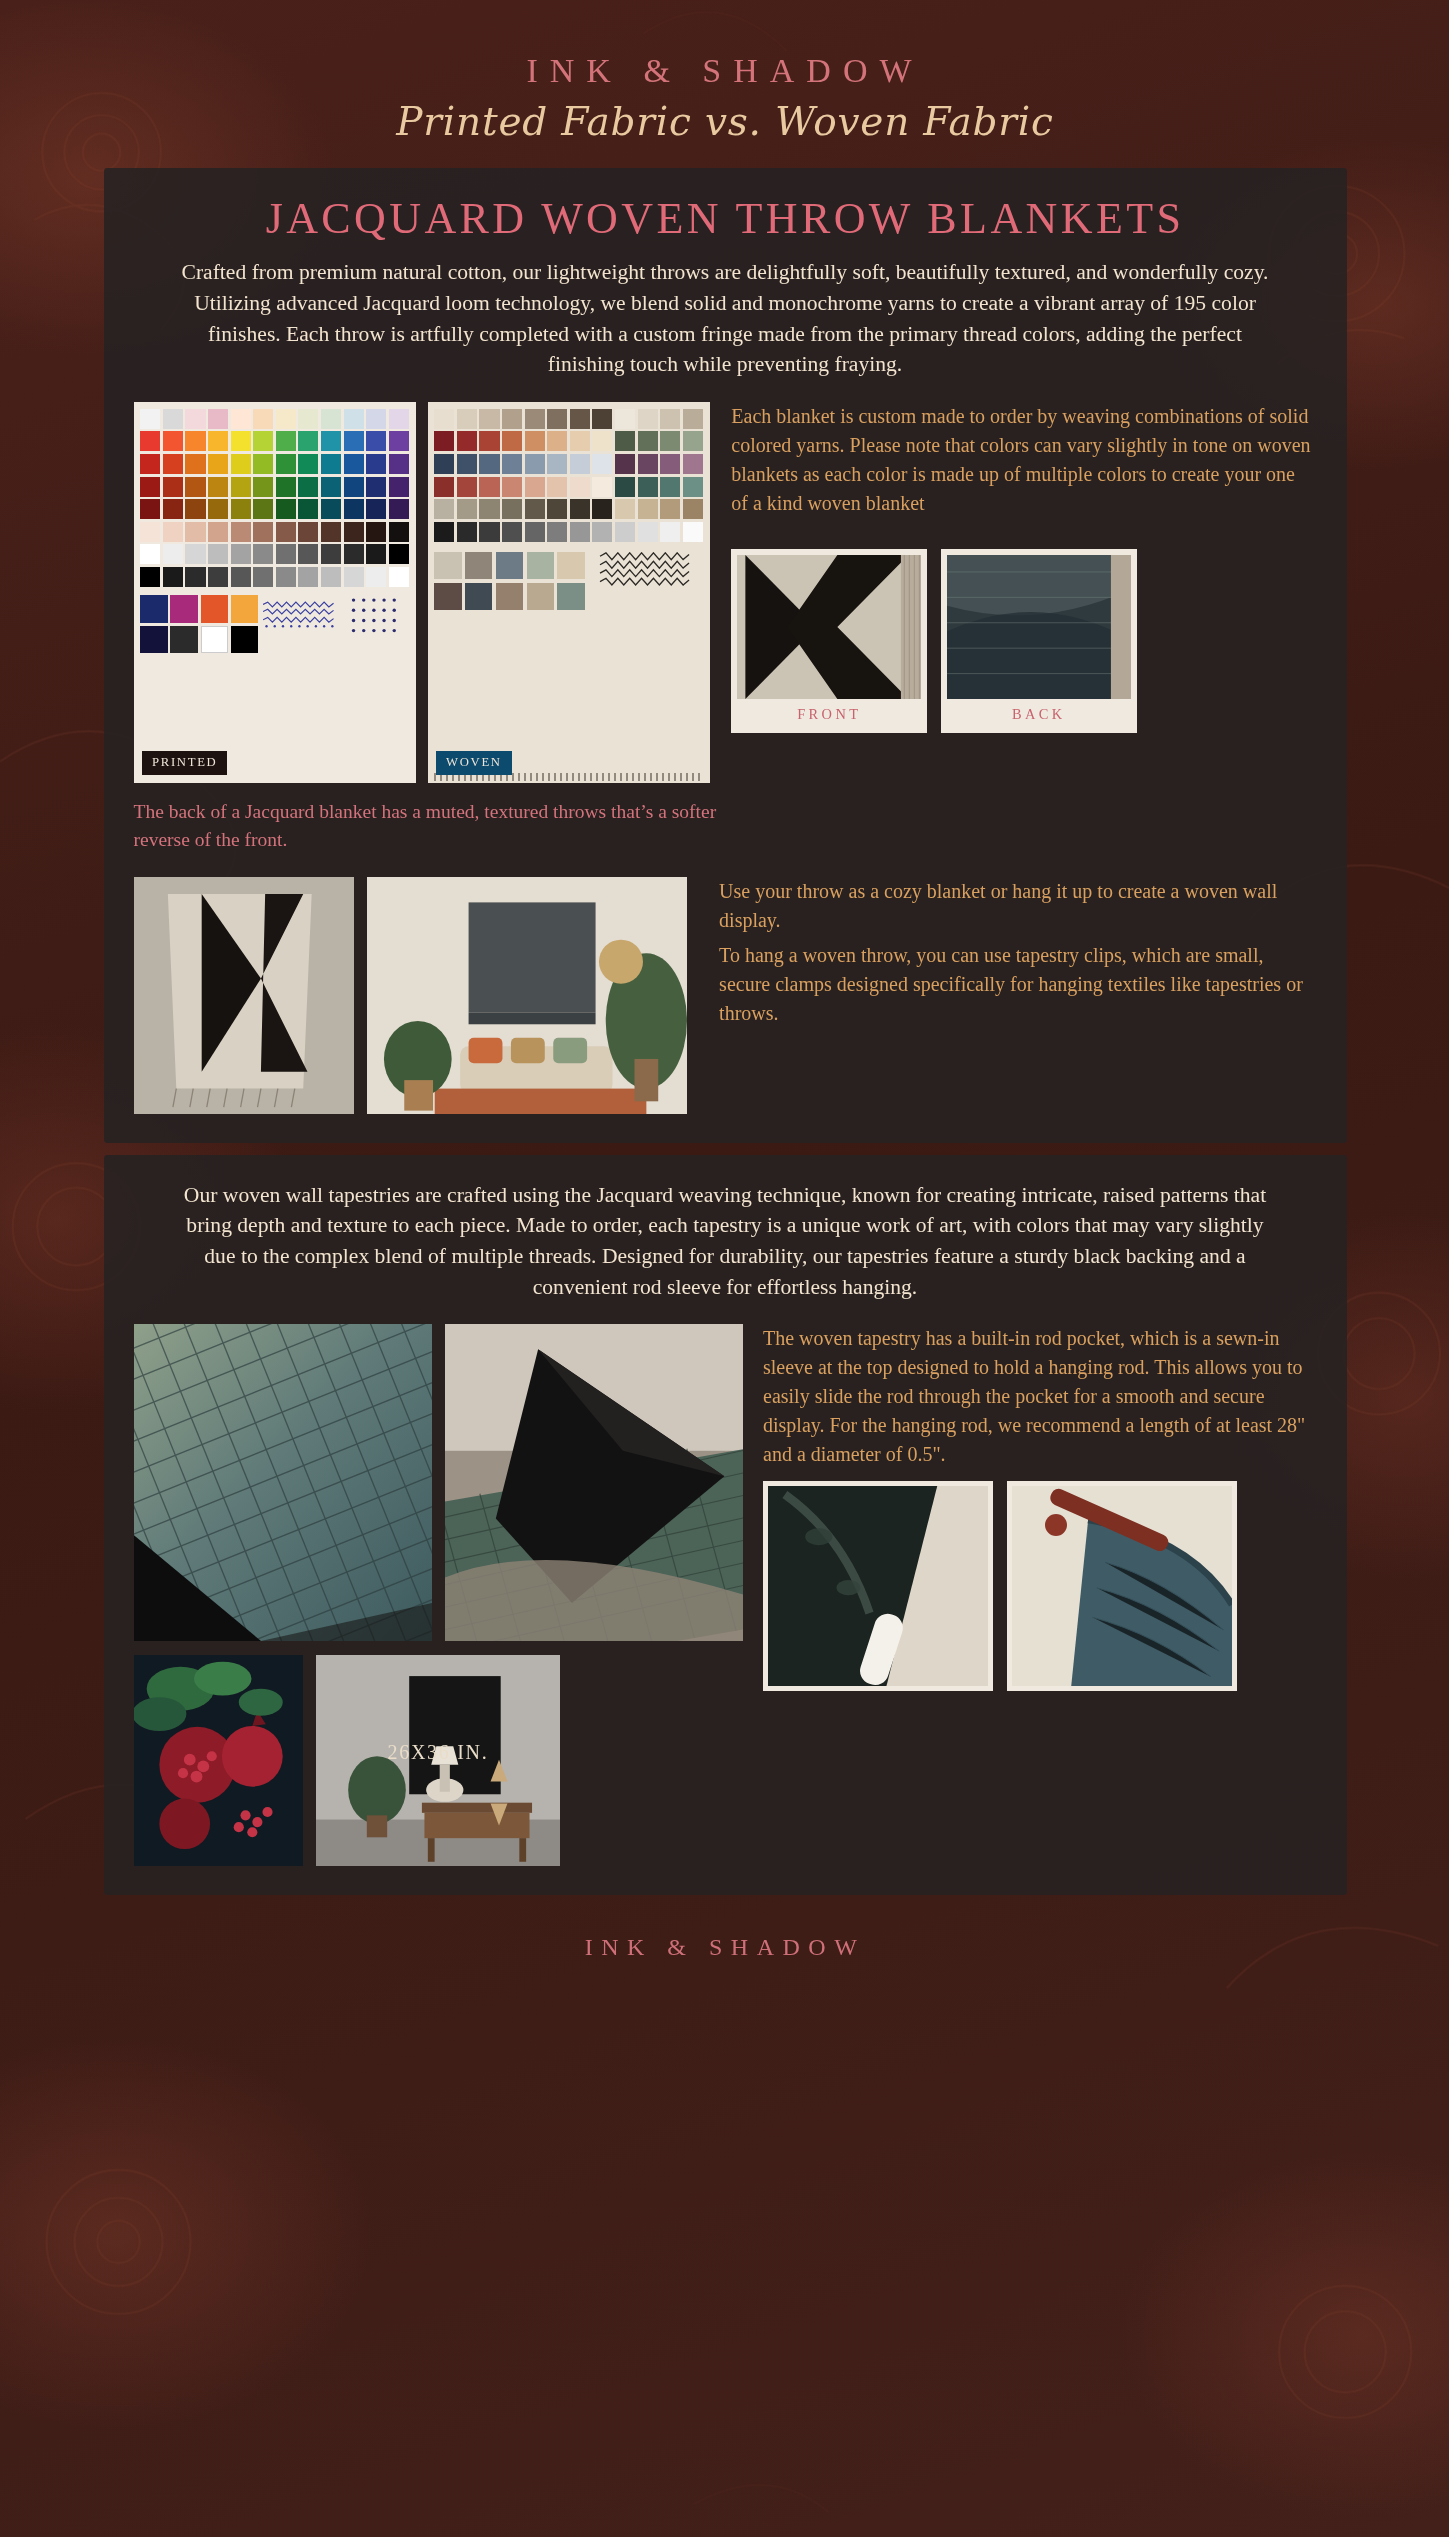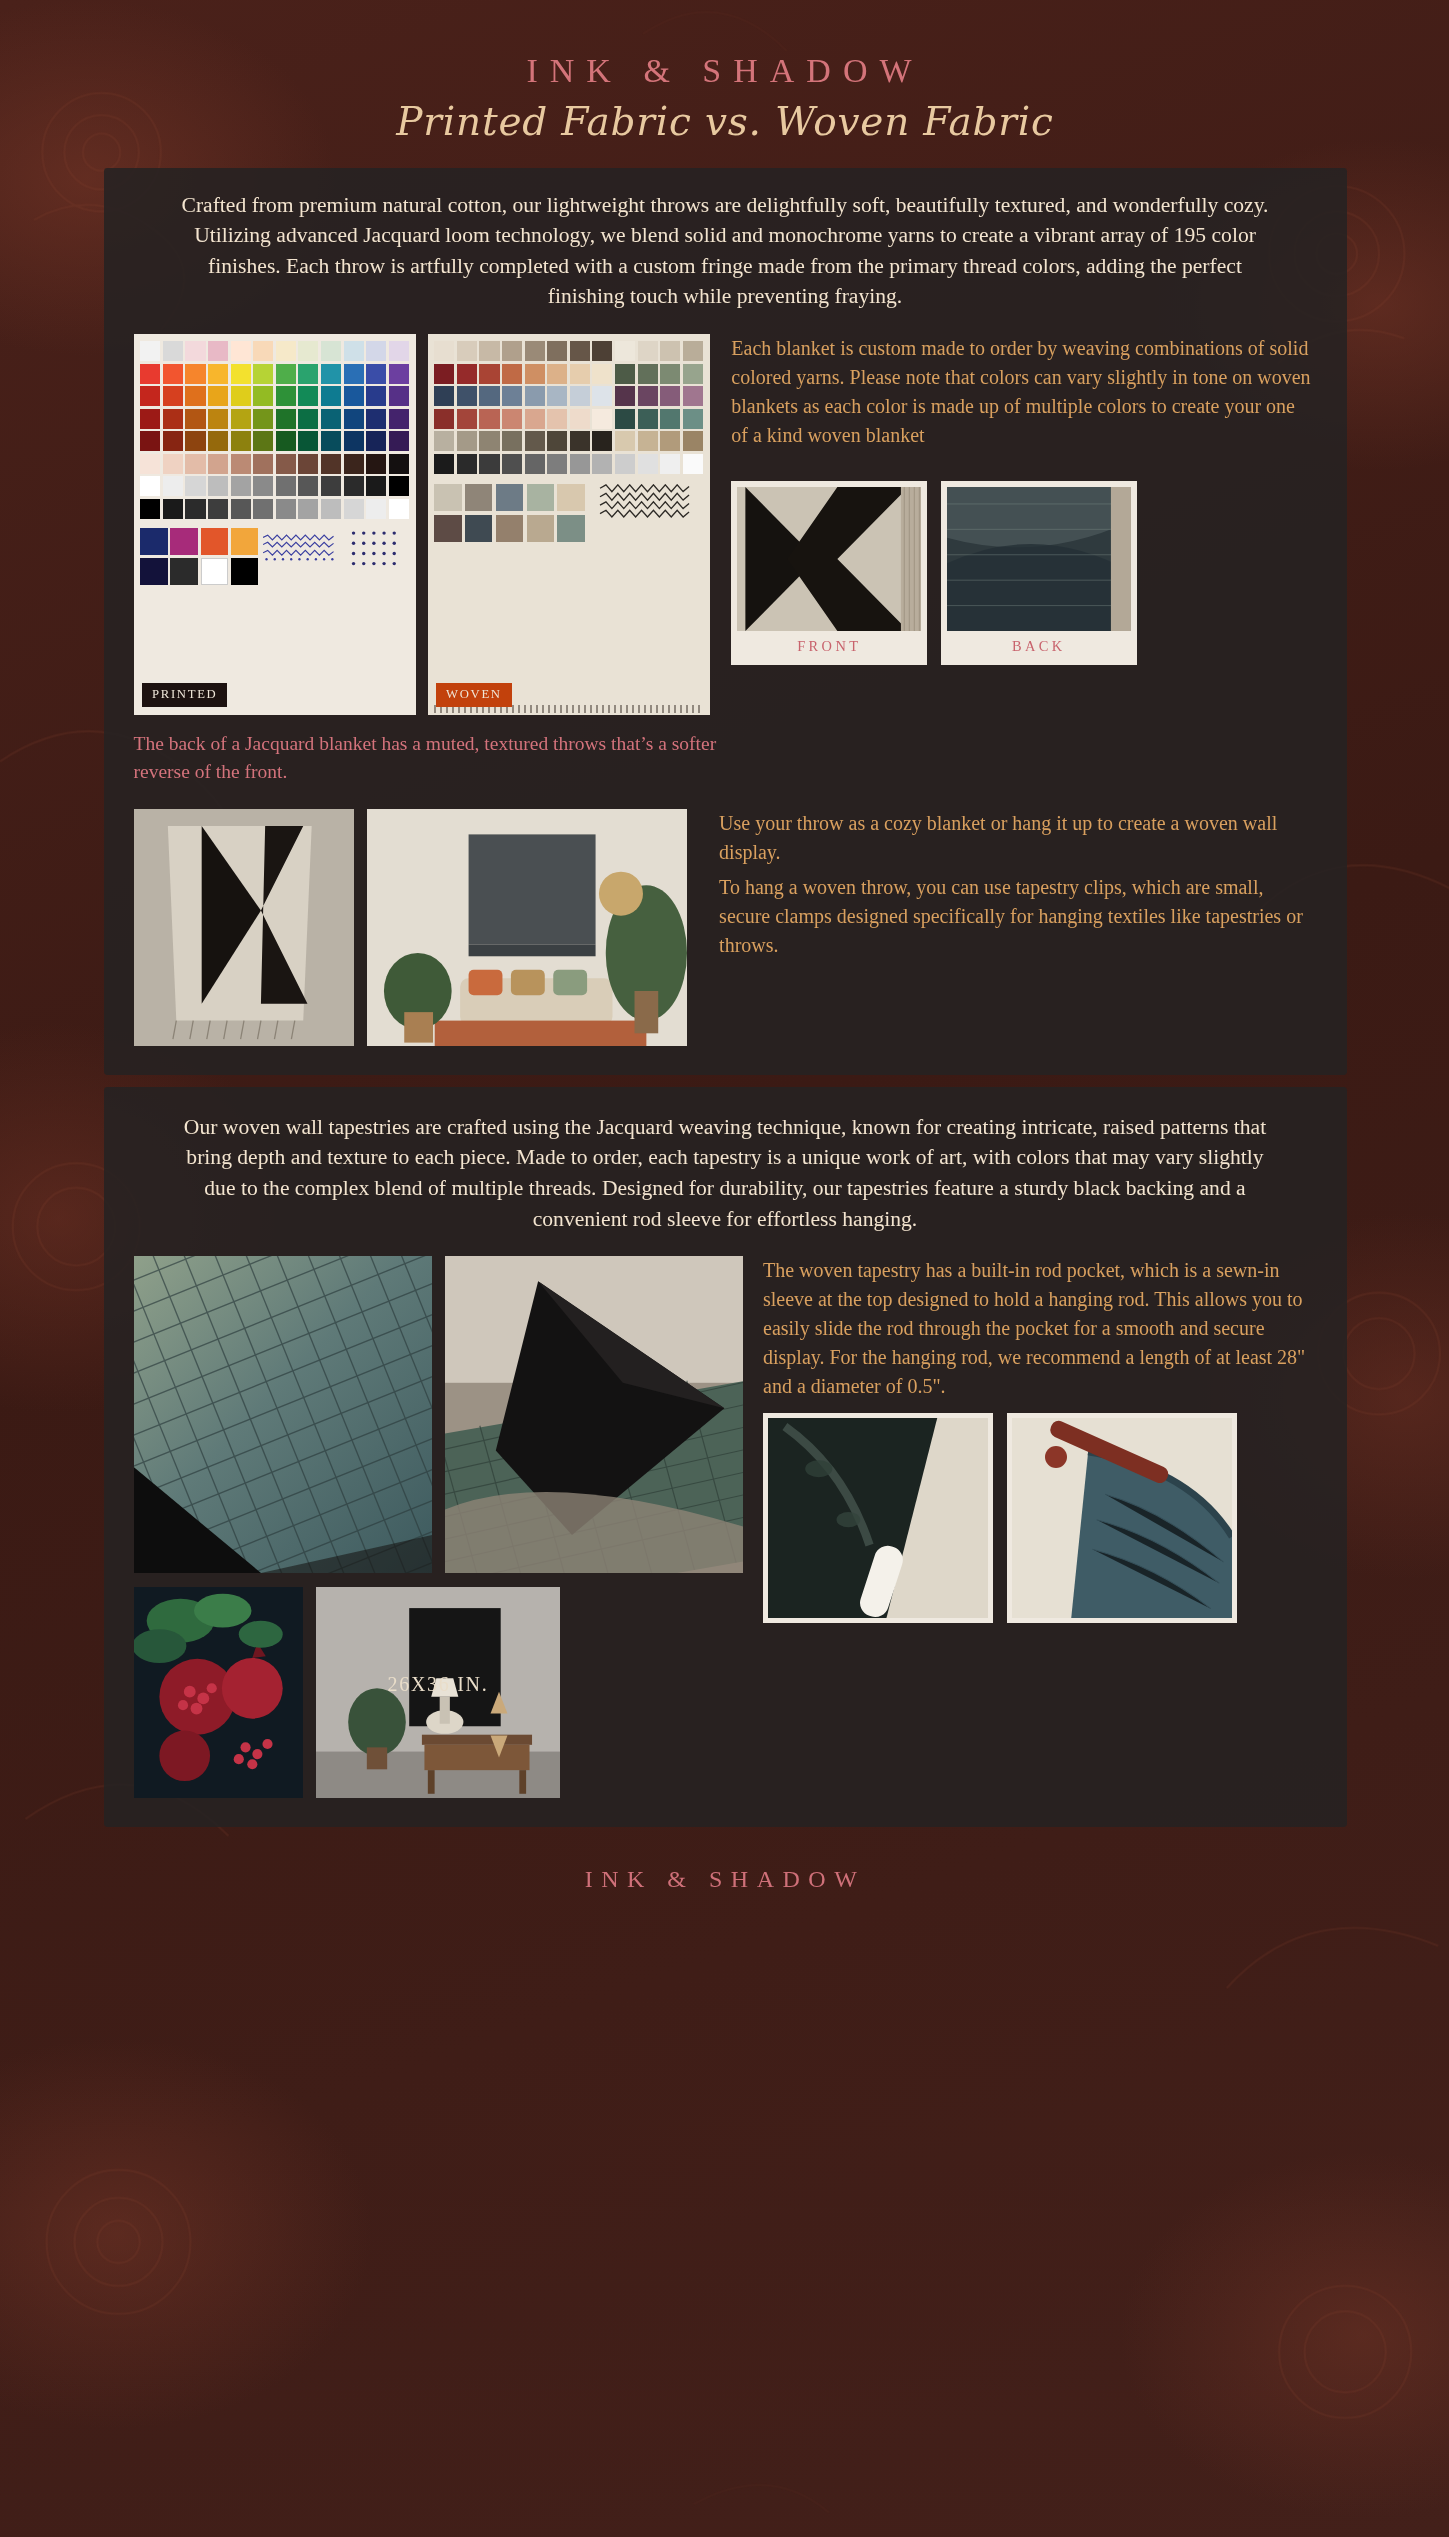--- a/index.html
+++ b/index.html
@@ -101,21 +101,21 @@
   .sw-label {
     position: absolute;
     left: 8.5px; bottom: 8.5px;
     background: #1d1210;
     color: #efe6d8;
     font-size: 12.7px;
     letter-spacing: 1.7px;
     padding: 4.2px 10px;
     font-family: "Liberation Serif", serif;
   }
-  .sw-label.dark2 { background: #c2410c; }
+  .sw-label.dark2 { background: #0c4a6e; }
   .fringe {
     position:absolute; left:6.8px; right:6.8px; bottom:1.7px; height:8.5px;
     background: repeating-linear-gradient(90deg, #4a4038 0 1.7px, transparent 1.7px 6px);
     opacity:.55;
   }
 
   .right-col { flex: 1; padding-left: 6.8px; }
   .copy-amber {
     color: #d9a05f;
     font-size: 20px;
@@ -211,20 +211,21 @@
 </div>
 
 <div class="page">
 
   <div class="brand-head">
     <div class="brand-title">INK &amp; SHADOW</div>
     <div class="brand-sub">Printed Fabric vs. Woven Fabric</div>
   </div>
 
   <div class="panel">
+    <div class="section-title">JACQUARD WOVEN THROW BLANKETS</div>
     <div class="intro">Crafted from premium natural cotton, our lightweight throws are delightfully soft, beautifully textured, and wonderfully cozy. Utilizing advanced Jacquard loom technology, we blend solid and monochrome yarns to create a vibrant array of 195 color finishes. Each throw is artfully completed with a custom fringe made from the primary thread colors, adding the perfect finishing touch while preventing fraying.</div>
 
     <div class="row">
       <div class="swatch-pair">
 
         <div class="swatch-card">
           <div class="sw-grid" id="printed-grid" style="grid-template-columns: repeat(12, 1fr);">
               <div class="sw-cell" style="background: rgb(242, 242, 242);"></div>
               <div class="sw-cell" style="background: rgb(217, 217, 217);"></div>
               <div class="sw-cell" style="background: rgb(243, 217, 220);"></div>

